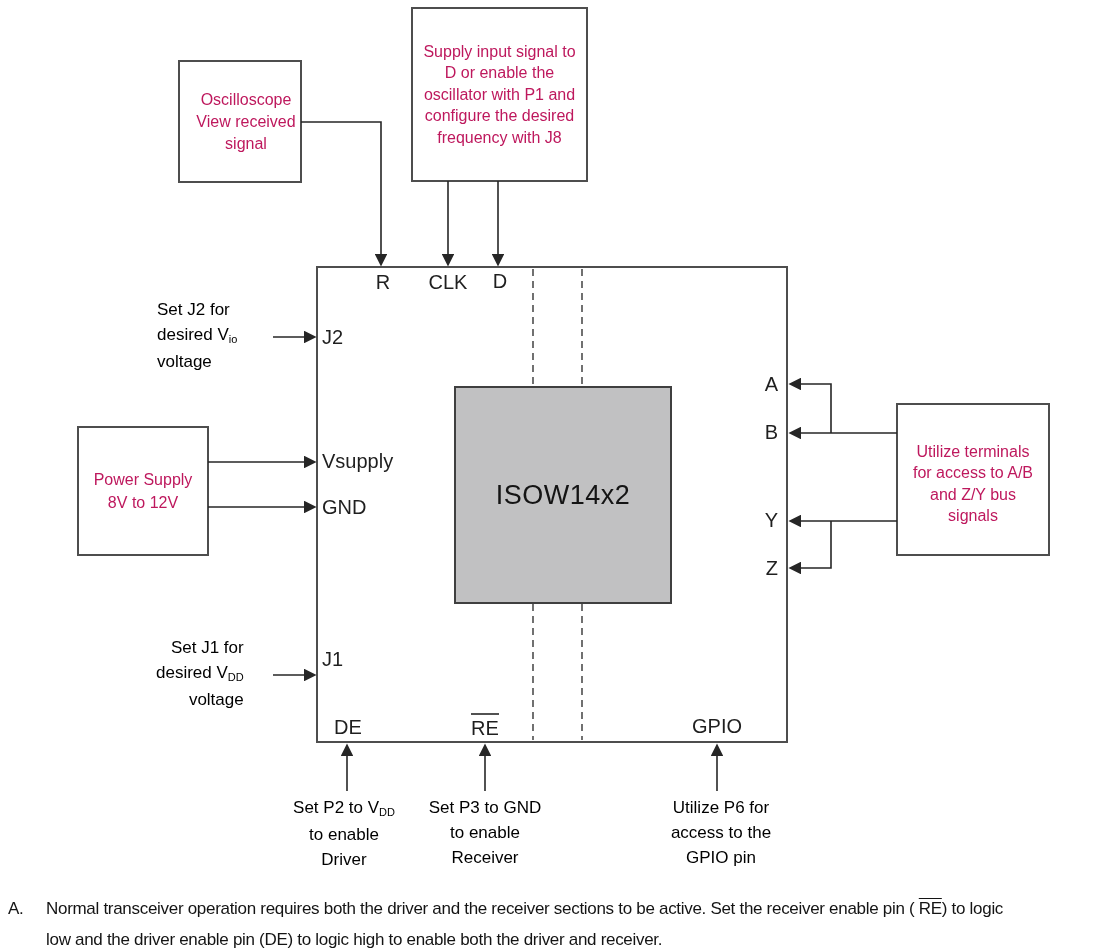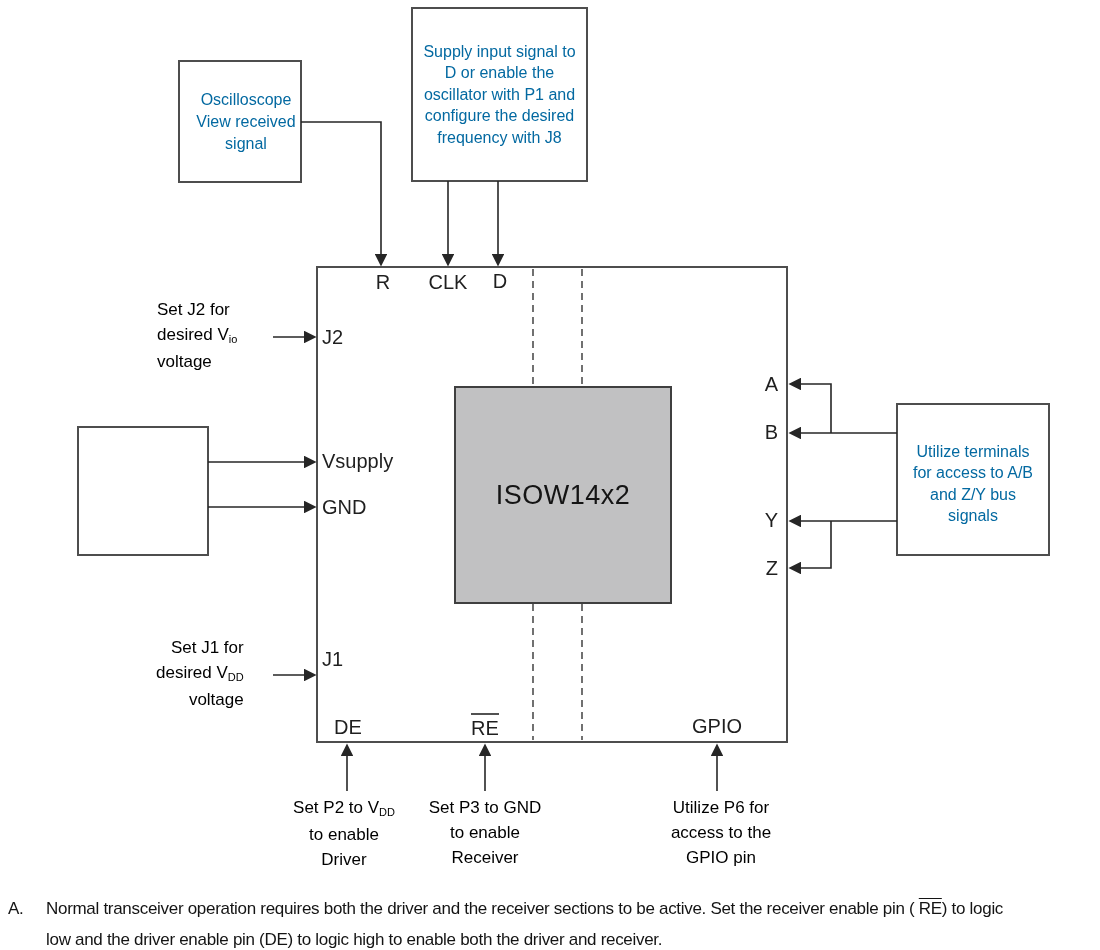--- a/index.html
+++ b/index.html
@@ -5,21 +5,21 @@
   html,body{margin:0;padding:0;background:#ffffff;}
   .canvas{position:relative;width:1100px;height:950px;background:#fff;overflow:hidden;
           font-family:"Liberation Sans",sans-serif;color:#1f1f1f;}
   svg.layer{position:absolute;left:0;top:0;}
   .t{position:absolute;color:#1f1f1f;white-space:nowrap;}
   .pin{font-size:20px;}
   .pc{transform:translate(-50%,-50%);}
   .pl{transform:translateY(-50%);}
   .pr{transform:translate(-100%,-50%);}
   .boxtext{position:absolute;display:flex;flex-direction:column;align-items:center;justify-content:center;
-           text-align:center;font-size:16px;color:#0369a1;}
+           text-align:center;font-size:16px;color:#be185d;}
   .lh21 > div{line-height:21.5px;}
   .lh22 > div{line-height:22px;}
   .lh23 > div{line-height:23px;}
   .chiplabel{position:absolute;display:flex;align-items:center;justify-content:center;
              font-size:27px;letter-spacing:0.5px;color:#141414;}
   .note{position:absolute;font-size:17px;line-height:25px;color:#000000;}
   .note.center{text-align:center;transform:translateX(-50%);}
   .sub{font-size:11px;position:relative;top:3px;}
   .footnote{position:absolute;left:8px;top:893px;display:flex;font-size:17px;line-height:31px;
             letter-spacing:-0.3px;color:#141414;}
@@ -99,20 +99,24 @@
   </div>
 
   <div class="boxtext lh21" style="left:412px;top:8px;width:175px;height:173px;">
     <div>Supply input signal to</div>
     <div>D or enable the</div>
     <div>oscillator with P1 and</div>
     <div>configure the desired</div>
     <div>frequency with J8</div>
   </div>
 
+  <div class="boxtext lh23" style="left:78px;top:427px;width:130px;height:128px;">
+    <div>Power Supply</div>
+    <div>8V to 12V</div>
+  </div>
 
   <div class="boxtext lh21" style="left:897px;top:426px;width:152px;height:115px;">
     <div>Utilize terminals</div>
     <div>for access to A/B</div>
     <div>and Z/Y bus</div>
     <div>signals</div>
   </div>
 
   <div class="note" style="left:157px;top:297px;">
     <div>Set J2 for</div>

